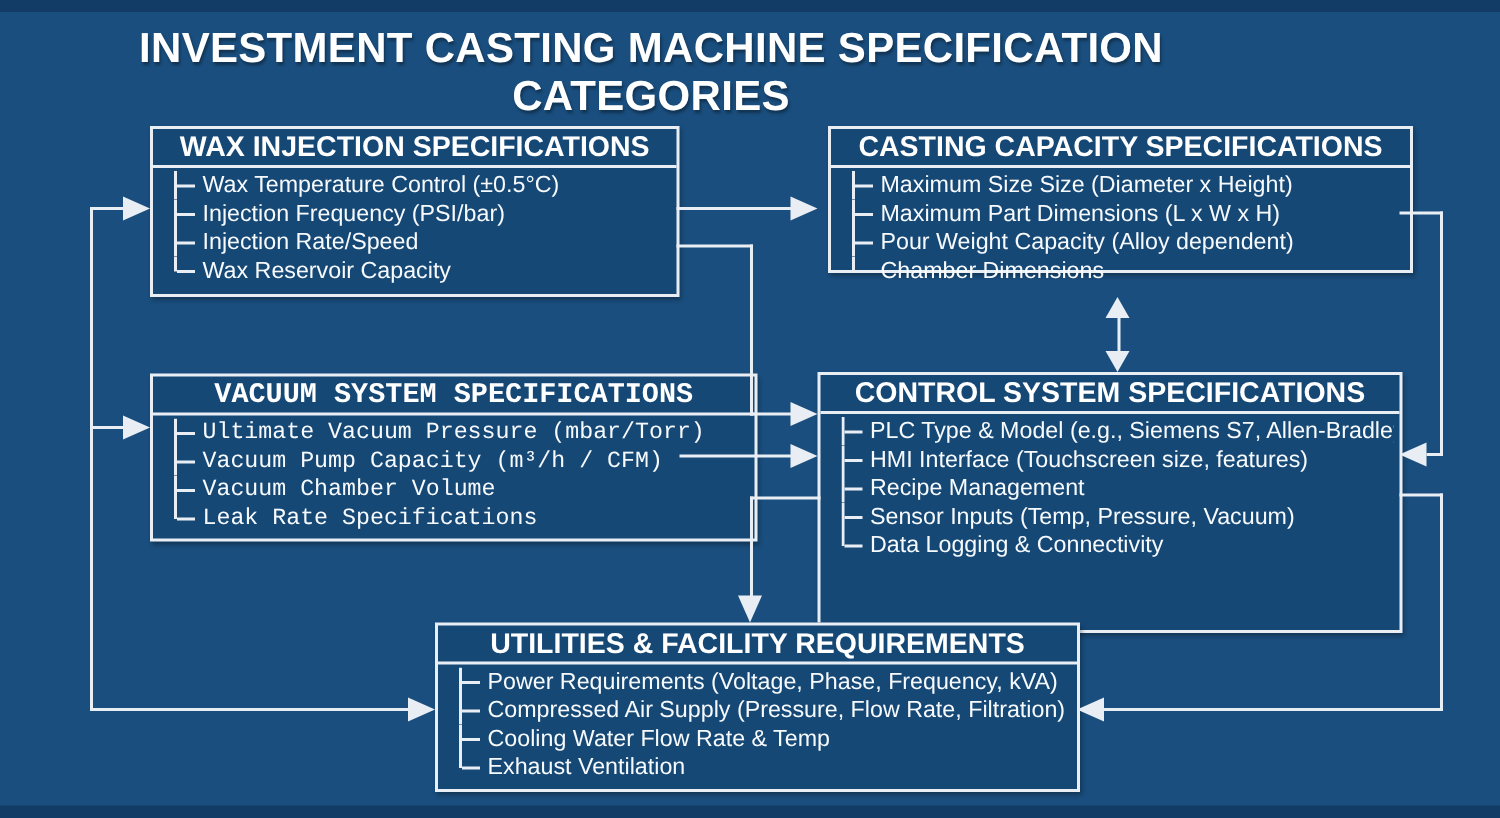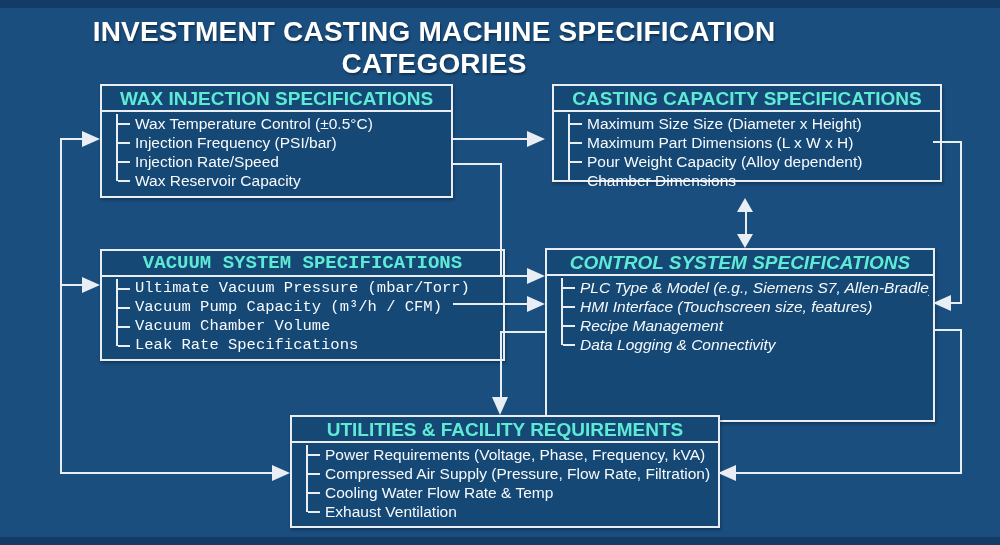--- a/index.html
+++ b/index.html
@@ -33,21 +33,21 @@
     position:absolute;
     background:var(--bg-box);
     border:2px solid var(--line);
     box-shadow:1px 2px 3px rgba(0,0,0,0.3);
   }
   .box-header{
     height:26px;line-height:25px;
     border-bottom:2px solid var(--line);
     text-align:center;
     font-size:19px;font-weight:bold;
-    color:#5eead4;
+    color:#ffffff;
     white-space:nowrap;overflow:hidden;
   }
   ul.box-items{
     list-style:none;
     margin:0;padding:2px 4px 0 14px;
   }
   ul.box-items li{
     position:relative;
     padding-left:19px;
     height:19px;line-height:19px;
@@ -106,26 +106,27 @@
   <div class="box" style="left:100px;top:249px;width:405px;height:112px;font-family:Liberation Mono, monospace;">
     <div class="box-header">VACUUM SYSTEM SPECIFICATIONS</div>
     <ul class="box-items">
       <li><span>Ultimate Vacuum Pressure (mbar/Torr)</span></li>
       <li><span>Vacuum Pump Capacity (m³/h / CFM)</span></li>
       <li><span>Vacuum Chamber Volume</span></li>
       <li><span>Leak Rate Specifications</span></li>
     </ul>
   </div>
 
-  <div class="box" style="left:545px;top:248px;width:390px;height:174px;font-style:italic;">
+  <div class="box" style="left:545px;top:248px;width:390px;height:174px;">
     <div class="box-header">CONTROL SYSTEM SPECIFICATIONS</div>
     <ul class="box-items">
       <li><span>PLC Type &amp; Model (e.g., Siemens S7, Allen-Bradley)</span></li>
       <li><span>HMI Interface (Touchscreen size, features)</span></li>
       <li><span>Recipe Management</span></li>
+      <li><span>Sensor Inputs (Temp, Pressure, Vacuum)</span></li>
       <li><span>Data Logging &amp; Connectivity</span></li>
     </ul>
   </div>
 
   <div class="box" style="left:290px;top:415px;width:430px;height:113px;">
     <div class="box-header">UTILITIES &amp; FACILITY REQUIREMENTS</div>
     <ul class="box-items">
       <li><span>Power Requirements (Voltage, Phase, Frequency, kVA)</span></li>
       <li><span>Compressed Air Supply (Pressure, Flow Rate, Filtration)</span></li>
       <li><span>Cooling Water Flow Rate &amp; Temp</span></li>

